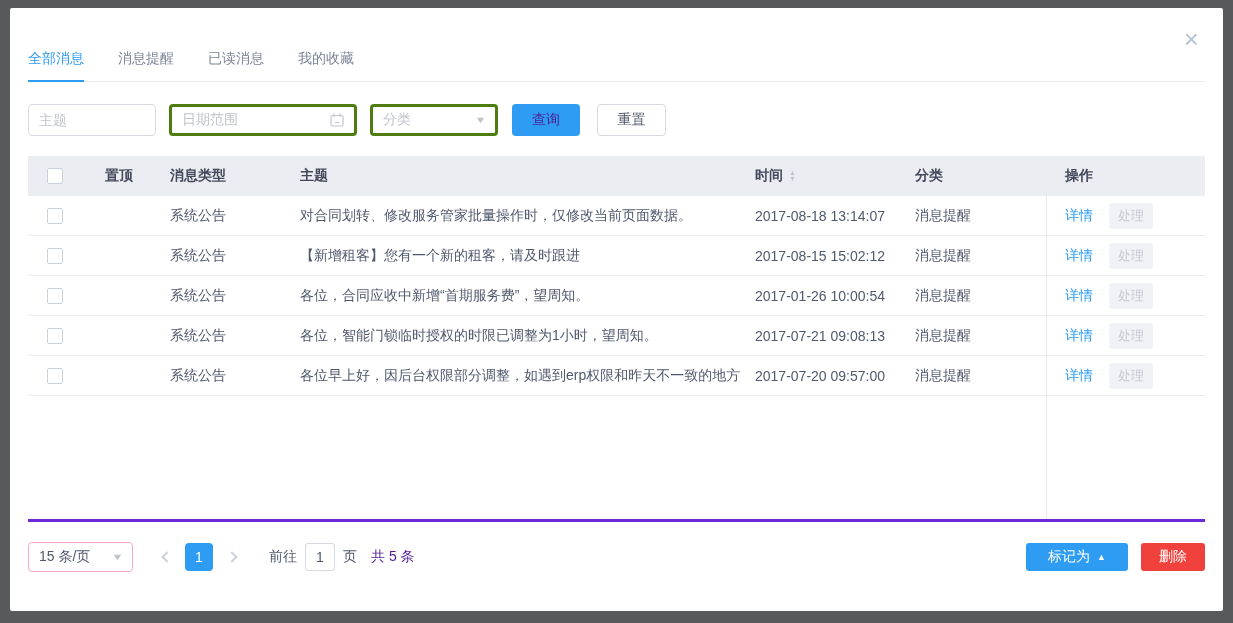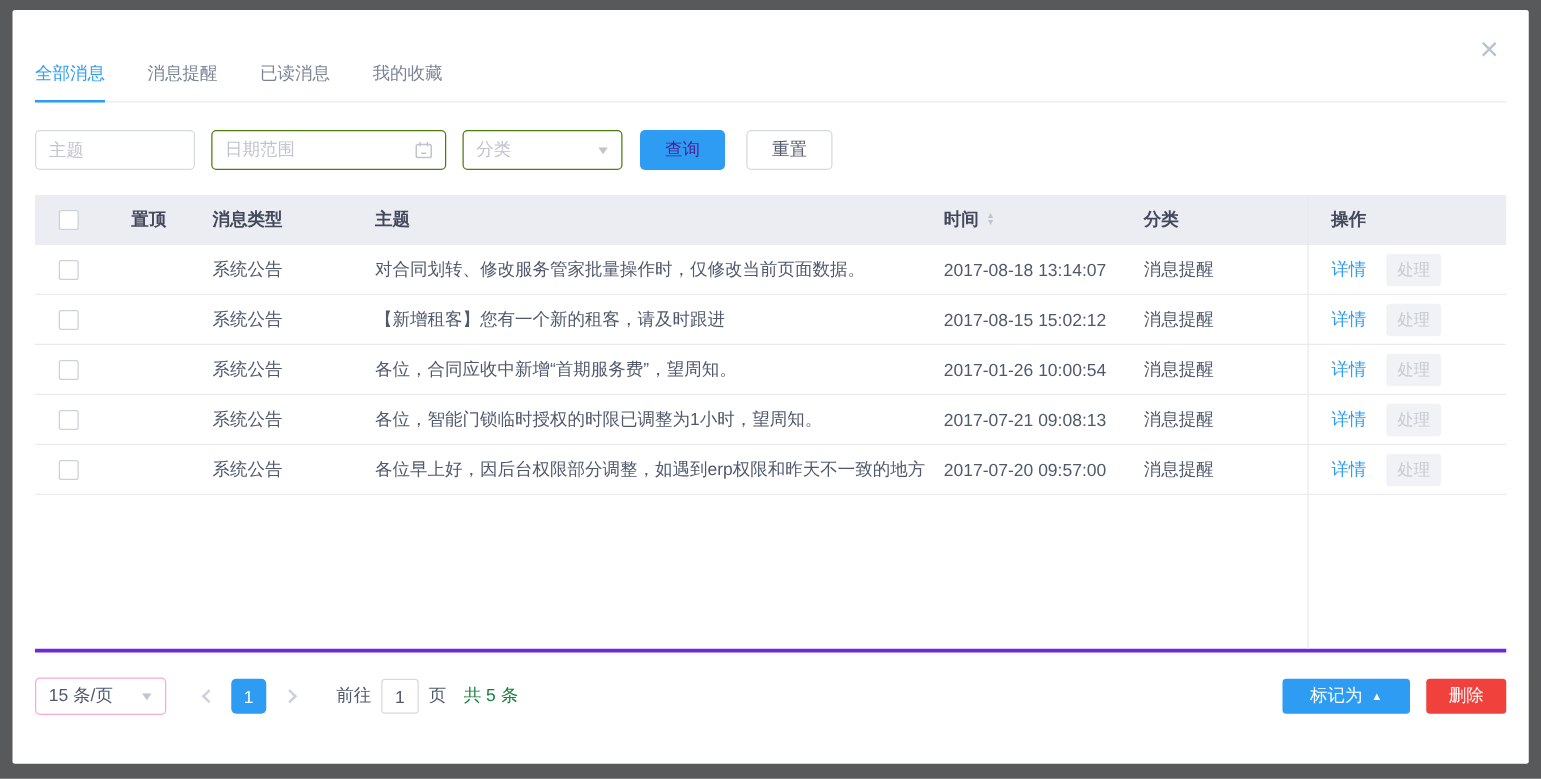--- a/index.html
+++ b/index.html
@@ -31,21 +31,21 @@
   
   .filters { margin-top:22px; display:flex; align-items:center; }
   .f-input {
     height:32px; border:1px solid #d5d9e0; border-radius:4px; background:#fff;
     font-size:14px; color:#50596c; padding:0 10px; outline:none;
     font-family:"Liberation Sans","DejaVu Sans",sans-serif;
   }
   .f-input::placeholder { color:#c0c4cc; }
   .f-subject { width:128px; margin-right:13px; }
   .f-widget {
-    height:32px; border:1px solid #4d7c0f; border-radius:4px; background:#fff;
+    height:32px; border:3px solid #4d7c0f; border-radius:4px; background:#fff;
     display:flex; align-items:center; padding:0 10px; color:#c0c4cc; cursor:pointer;
   }
   .f-date { width:188px; margin-right:13px; justify-content:space-between; }
   .f-select { width:128px; margin-right:14px; justify-content:space-between; }
   .cal-icon svg { display:block; }
   .caret-down { font-size:9px; color:#c0c4cc; transform:scaleX(1.4); }
   .btn {
     height:32px; border-radius:4px; border:1px solid transparent; cursor:pointer;
     font-size:14px; display:inline-flex; align-items:center; justify-content:center;
     font-family:"Liberation Sans","DejaVu Sans",sans-serif;
@@ -95,21 +95,21 @@
     width:28px; height:28px; background:var(--primary,#2d9cf2); color:#fff;
     border-radius:4px; display:flex; align-items:center; justify-content:center;
     margin:0 4px; cursor:pointer;
   }
   .goto { display:flex; align-items:center; margin-left:20px; color:#50596c; }
   .goto-input {
     width:30px; height:28px; border:1px solid #d5d9e0; border-radius:3px;
     text-align:center; margin:0 8px; font-size:14px; color:#50596c; outline:none;
     font-family:"Liberation Sans","DejaVu Sans",sans-serif;
   }
-  .total { margin-left:14px; color:#15803d; }
+  .total { margin-left:14px; color:#4c1d95; }
   .footer-actions { margin-left:auto; display:flex; align-items:flex-end; }
   .btn-mark {
     height:28px; padding:0 22px; background:var(--primary,#2d9cf2); color:#fff;
     border:none; border-radius:3px; font-size:14px; cursor:pointer;
     display:flex; align-items:center;
   }
   .btn-mark .mk-caret { font-size:9px; margin-left:7px; }
   .btn-delete {
     height:28px; width:64px; margin-left:13px; background:var(--danger,#f0413c);
     color:#fff; border:none; border-radius:3px; font-size:14px; cursor:pointer;

